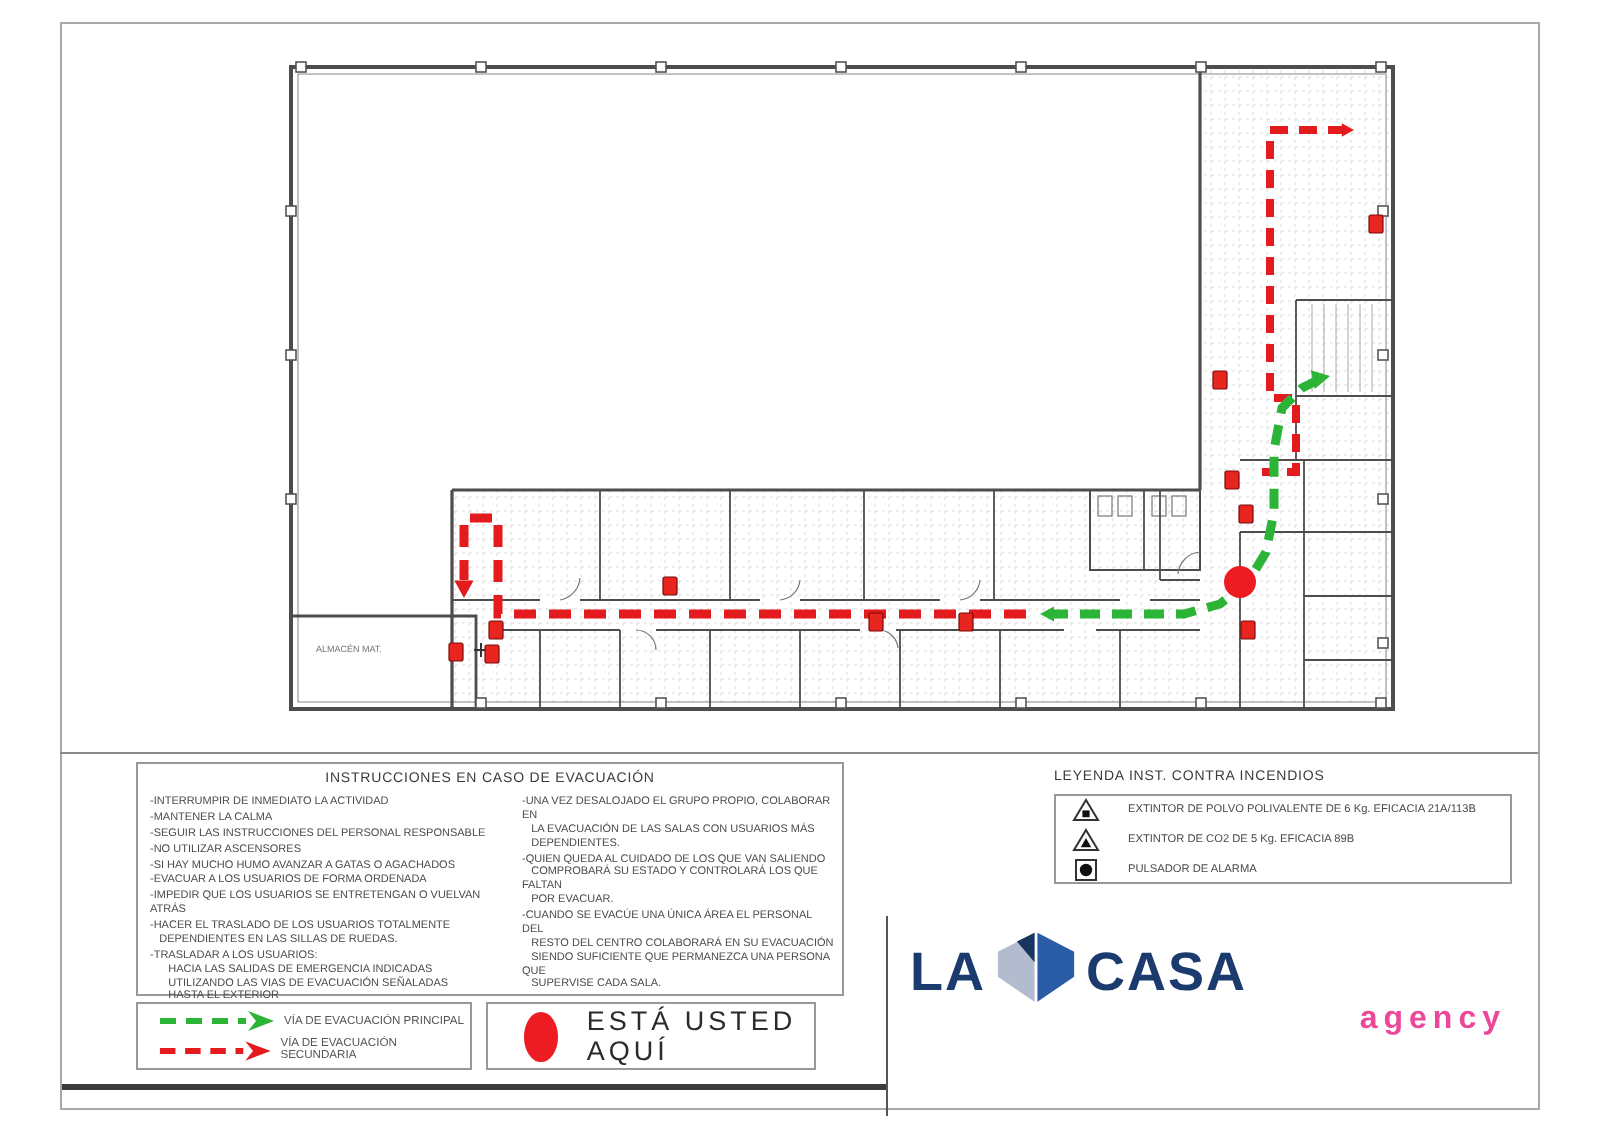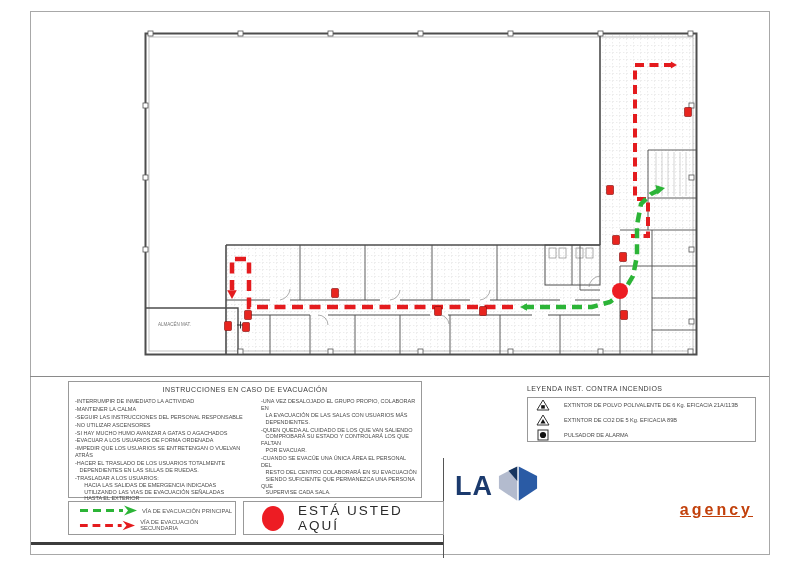--- a/index.html
+++ b/index.html
@@ -22,21 +22,21 @@
   #instr-left{left:6px;width:182px;}
   #instr-right{left:192px;width:156px;}
 
   
   .routes-legend{left:68px;top:501px;width:168px;height:34px;border:1px solid #999;
     display:flex;flex-direction:column;justify-content:center;gap:3px;padding-left:10px;box-sizing:border-box;}
   .route-row{display:flex;align-items:center;gap:5px;}
   .route-row .lbl{font-size:5.8px;color:#555;}
 
   
-  .you-are-here{left:243px;top:501px;width:201px;height:34px;border:1px solid #999;
+  .you-are-here{left:243px;top:501px;width:165px;height:34px;border:1px solid #999;
     display:flex;align-items:center;box-sizing:border-box;padding-left:18px;gap:14px;}
   .yah-dot{width:23px;height:25px;border-radius:50%;background:#ed1c23;}
   .yah-lbl{font-size:13.5px;letter-spacing:2px;color:#2b2b2b;}
 
   
   .fire-legend-title{left:527px;top:385px;font-size:7px;letter-spacing:.4px;color:#3a3a3a;}
   .fire-legend{left:527px;top:397px;width:229px;height:45px;border:1px solid #999;
     display:flex;flex-direction:column;justify-content:center;gap:2px;box-sizing:border-box;padding-left:8px;}
   .fl-row{display:flex;align-items:center;gap:14px;height:13px;}
   .fl-row .lbl{font-size:5.6px;color:#4a4a4a;}
@@ -224,15 +224,16 @@
 </div>
 
 <div class="abs logo">
   <div class="logo-line">
     <span class="logo-word" style="color: rgb(27, 58, 109);">LA</span>
     <svg class="logo-cube" width="44" height="40" viewBox="0 0 60 54">
       <polygon points="4,16 29,3 29,50 4,33" fill="#b3bbce"></polygon>
       <polygon points="56,16 31,3 31,50 56,33" fill="#2a5ba5"></polygon>
       <polygon points="17,9 29,3 29,23" fill="#17355f"></polygon>
     </svg>
-  </div>
-  <span class="logo-tagline" style="color: #c2410c; text-decoration: underline;">agency</span>
+    <span class="logo-word" style="color: rgb(27, 58, 109);">CASA</span>
+  </div>
+  <span class="logo-tagline" style="color: #ec4899;">agency</span>
 </div>
 
 </body></html>

